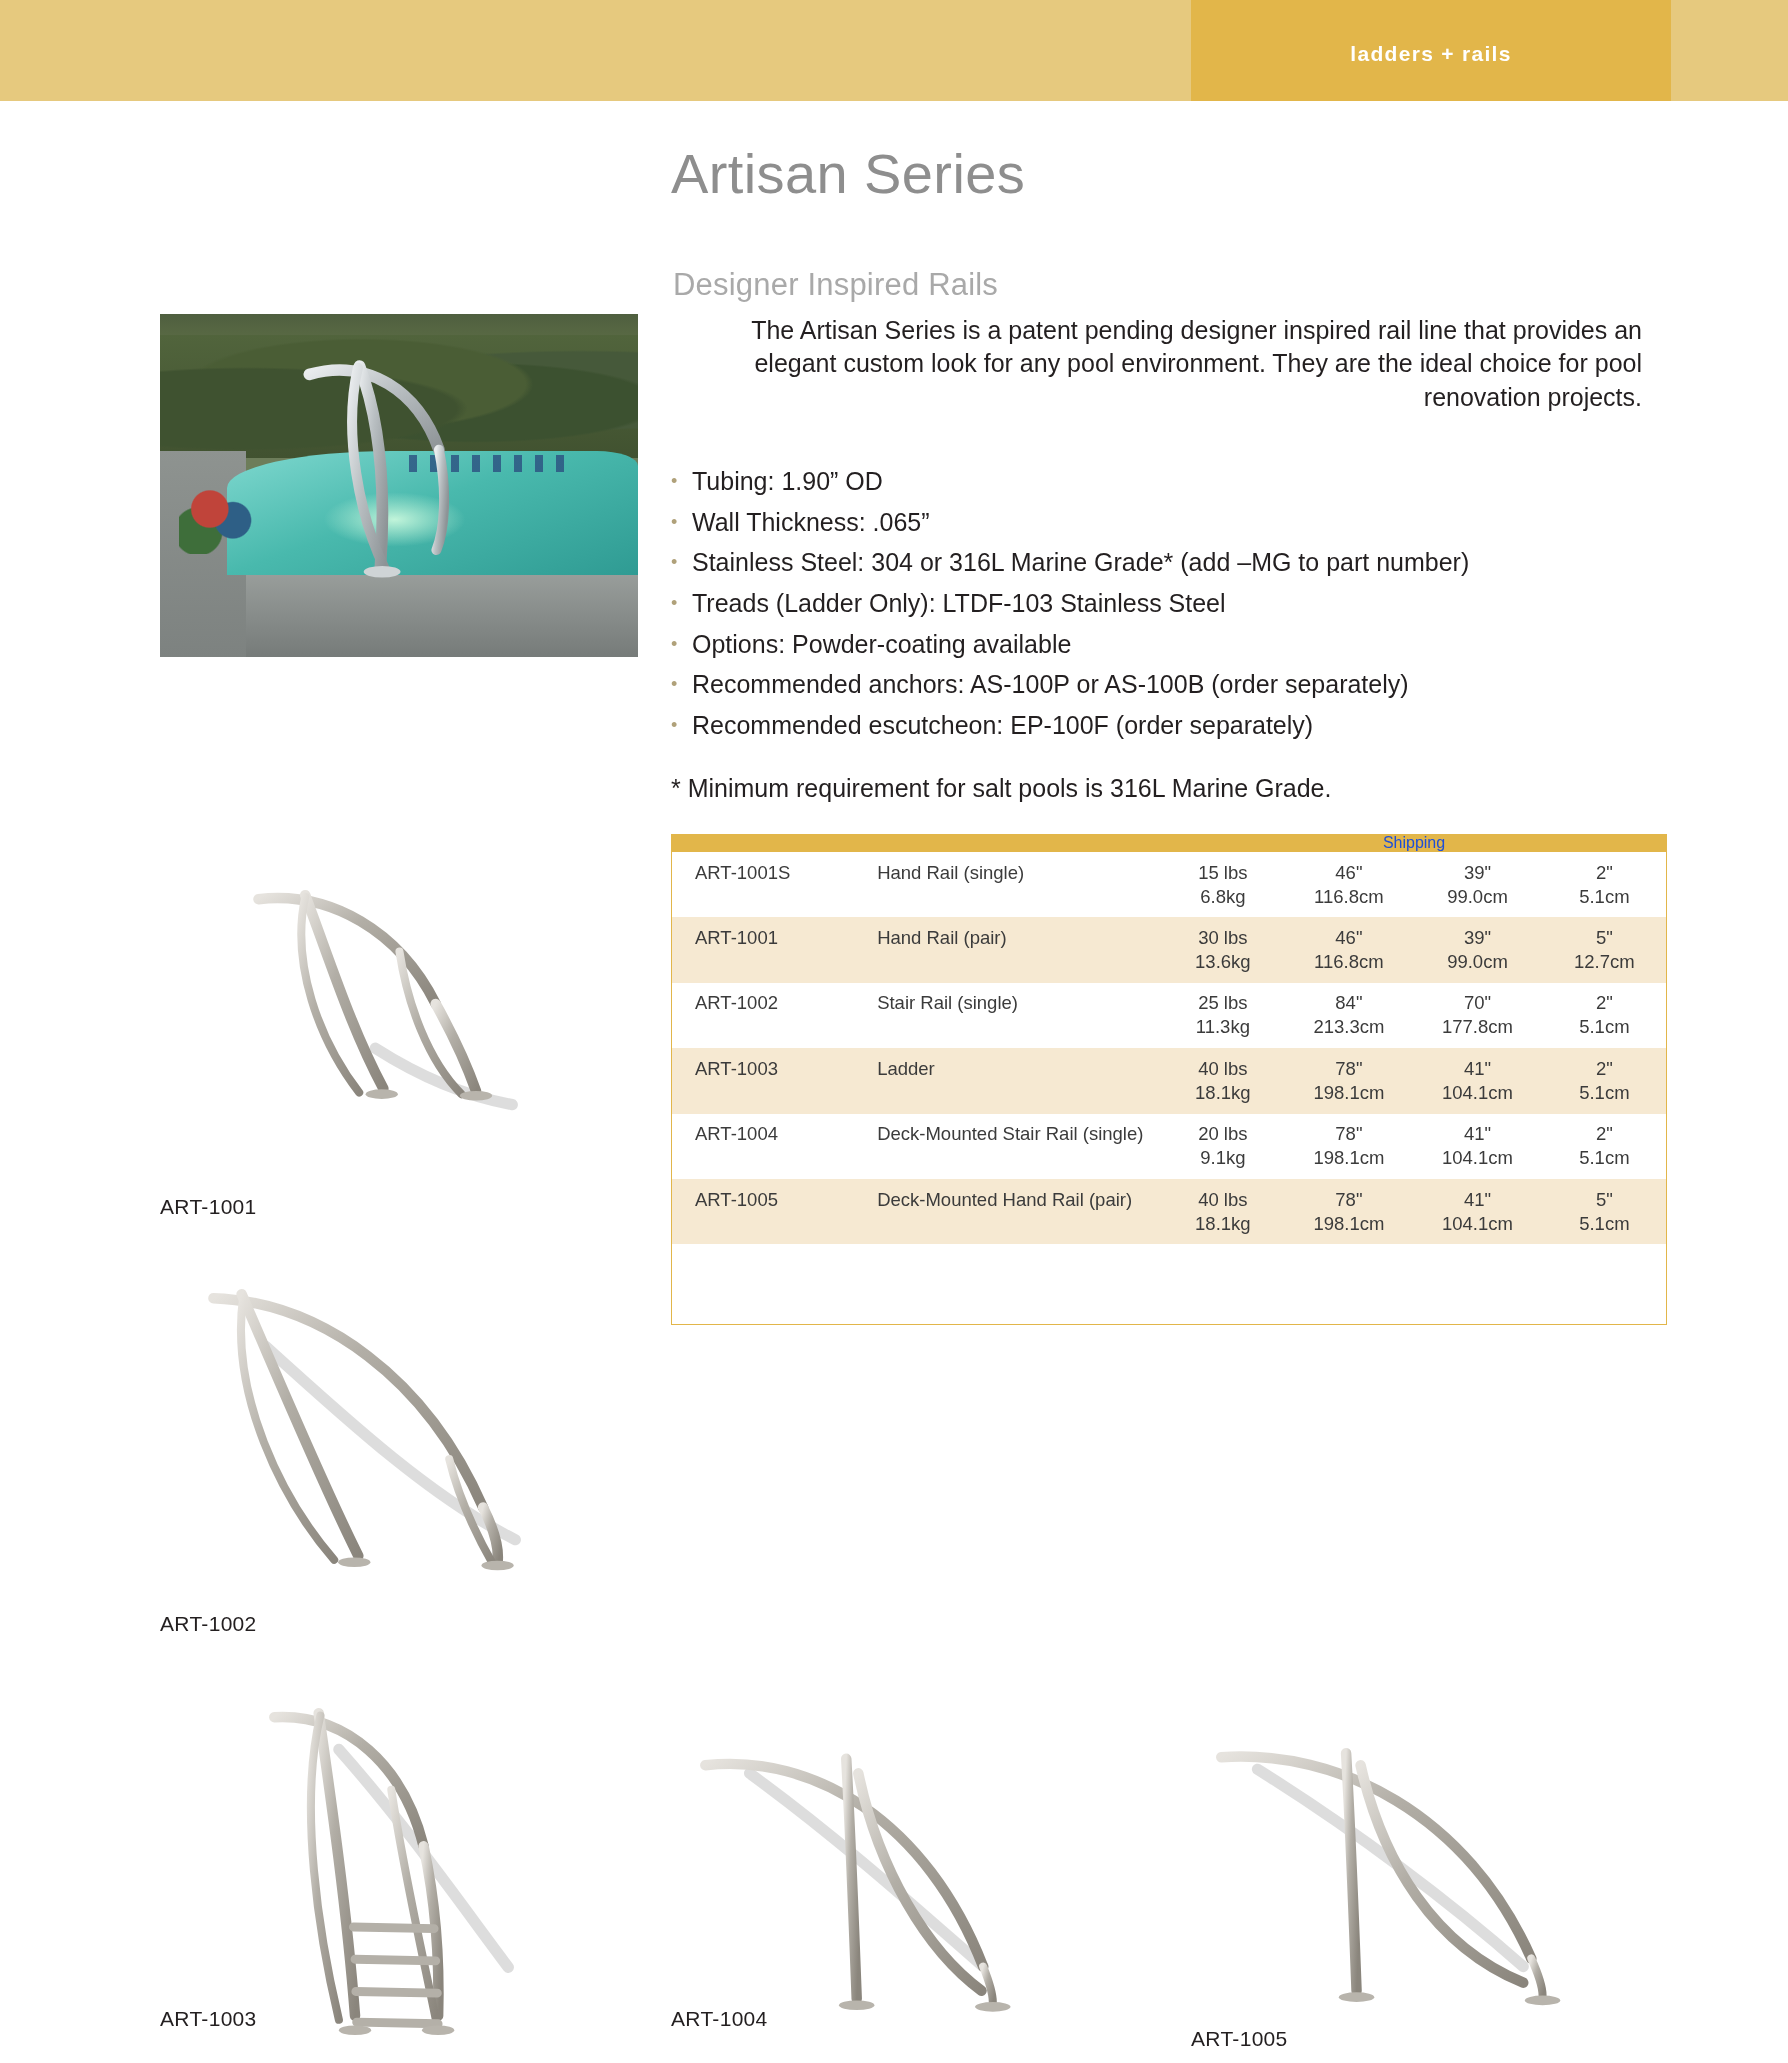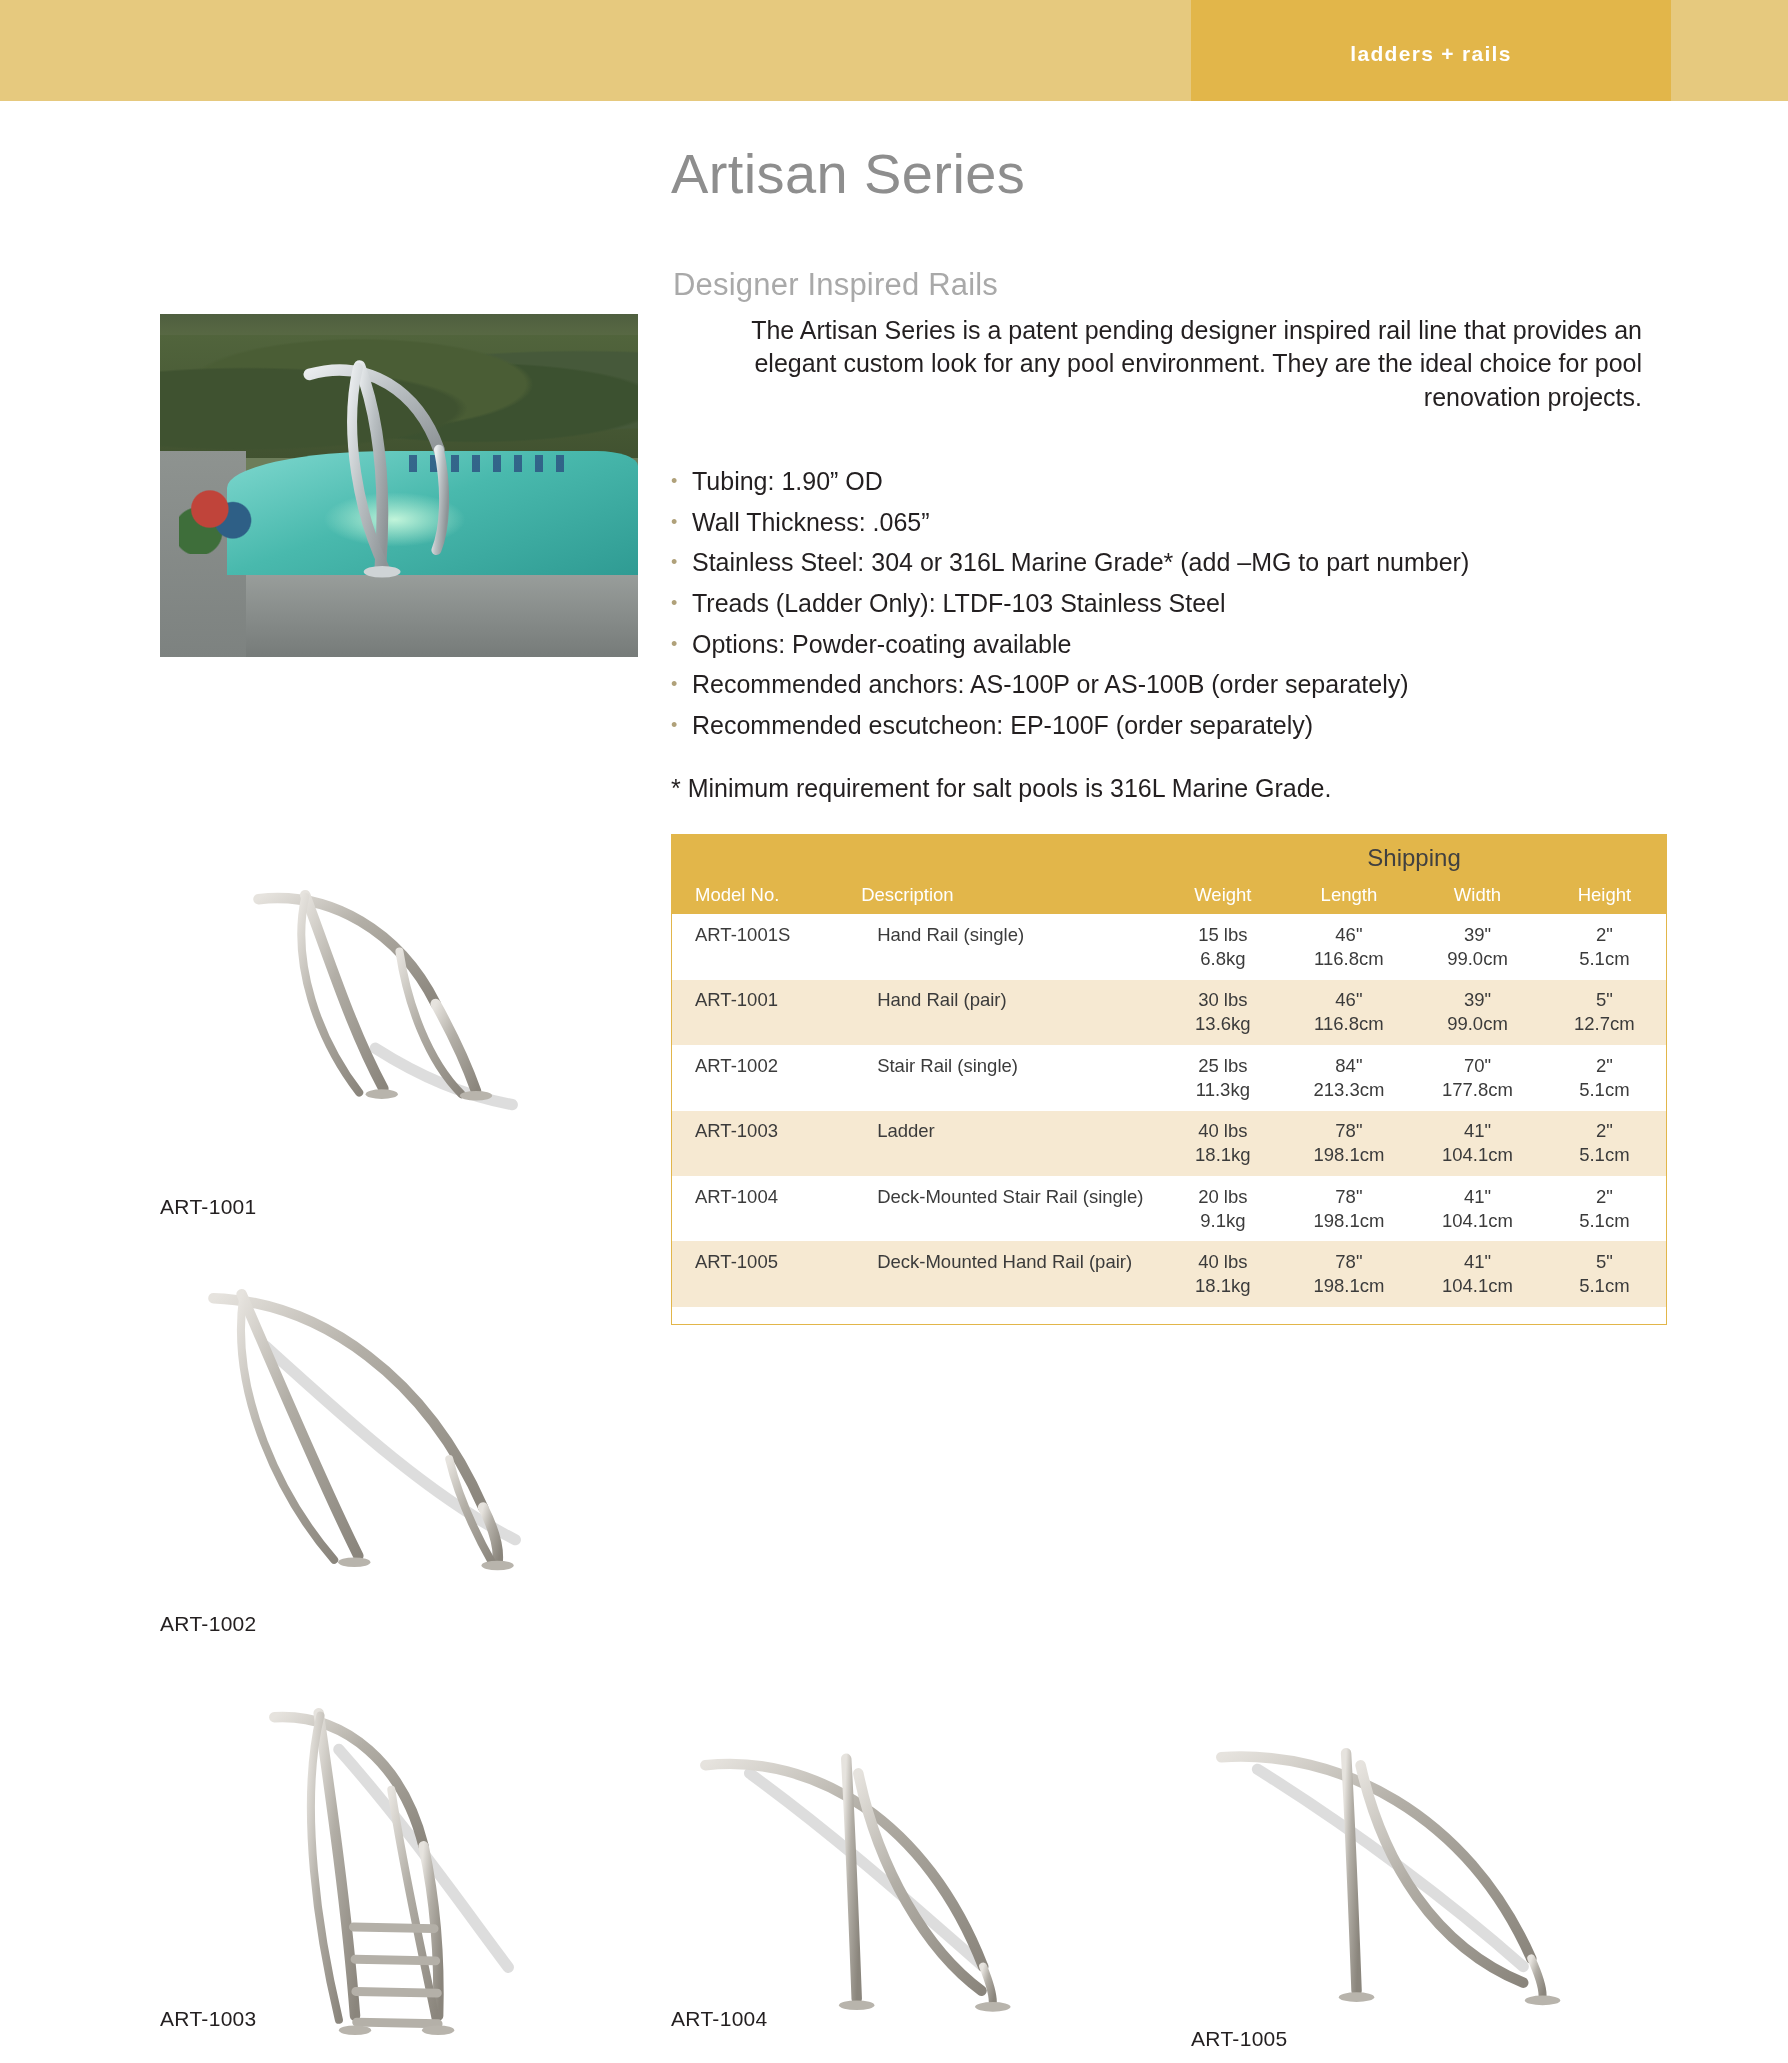--- a/index.html
+++ b/index.html
@@ -166,23 +166,23 @@
     top: 834px;
     left: 671px;
     width: 996px;
     border-collapse: collapse;
     font-size: 18.5px;
     color: #3b3b3b;
     background: #fdf7ec;
   }
   .spec-table .hdr-top td {
     background: #e2b64a;
-    color: #404040;
-    padding: 10px 0;
-    font-size: 24px;
+    color: #1d4ed8;
+    padding: 0 0;
+    font-size: 16px;
   }
   .spec-table .hdr td {
     background: #e2b64a;
     color: #ffffff;
     padding: 2.4px 0 8px 0;
     font-size: 18.5px;
   }
   .spec-table td { padding: 16px; }
   .col-model { width: 197px; padding-left: 24px !important; text-align: left; }
   .col-desc  { width: 363px; text-align: left; }
@@ -305,28 +305,20 @@
 
 <div class="footnote">* Minimum requirement for salt pools is 316L Marine Grade.</div>
 
 <table class="spec-table">
   <tbody>
     <tr class="hdr-top">
       <td class="col-model"></td>
       <td class="col-desc"></td>
       <td class="col-num" colspan="4" style="text-align:center">Shipping</td>
     </tr>
-    <tr class="hdr">
-      <td class="col-model">Model No.</td>
-      <td class="col-desc">Description</td>
-      <td class="col-num">Weight</td>
-      <td class="col-num">Length</td>
-      <td class="col-num">Width</td>
-      <td class="col-num">Height</td>
-    </tr>
 
     <tr class="row-body row-white">
       <td class="col-model">ART-1001S</td>
       <td class="col-desc">Hand Rail (single)</td>
       <td class="col-num">
         <span>15 lbs</span>
         <span class="line2">6.8kg</span>
       </td>
       <td class="col-num">
         <span>46"</span>

